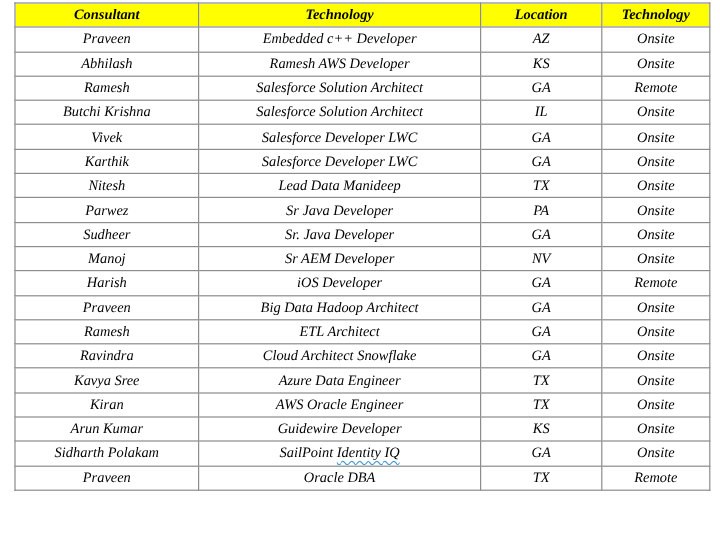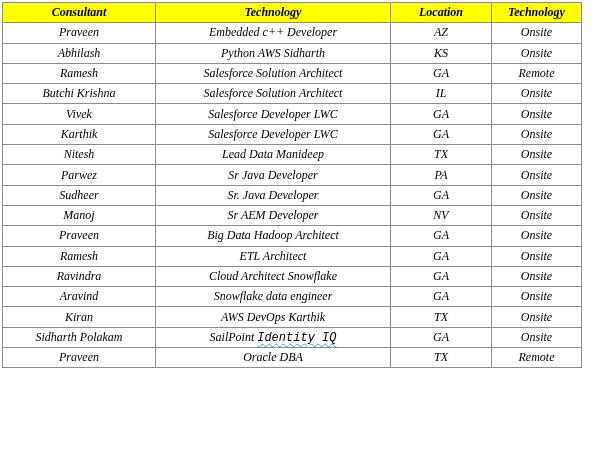--- a/index.html
+++ b/index.html
@@ -11,21 +11,21 @@
     overflow: hidden;
   }
   .doc-canvas {
     position: relative;
     width: 600px;
     height: 450px;
     font-family: "Liberation Serif", "DejaVu Serif", serif;
   }
   table.consultants {
     position: absolute;
-    left: 2px;
+    left: 12px;
     top: 2px;
     border-collapse: collapse;
     table-layout: fixed;
     width: 579px;
   }
   table.consultants th,
   table.consultants td {
     border: 1px solid var(--border-color, #8C8C8C);
     height: 19.3px;
     padding: 0 2px;
@@ -40,21 +40,20 @@
   table.consultants th {
     background: var(--header-bg, #FFFF00);
     font-weight: bold;
   }
   .squiggle {
     text-decoration: underline;
     text-decoration-style: wavy;
     text-decoration-color: var(--squiggle-color, #4A9BD5);
     text-decoration-thickness: 1px;
     text-underline-offset: 2px;
-    font-family: Liberation Mono, monospace;
   }
 </style>
 </head>
 <body>
 
 <div class="doc-canvas">
   <table class="consultants">
     <colgroup>
       <col style="width:153px">
       <col style="width:235px">
@@ -71,21 +70,21 @@
     </thead>
     <tbody>
         <tr>
           <td>Praveen</td>
           <td>Embedded c++ Developer</td>
           <td>AZ</td>
           <td>Onsite</td>
         </tr>
         <tr>
           <td>Abhilash</td>
-          <td>Python AWS Sidharth</td>
+          <td>Ramesh AWS Developer</td>
           <td>KS</td>
           <td>Onsite</td>
         </tr>
         <tr>
           <td>Ramesh</td>
           <td>Salesforce Solution Architect</td>
           <td>GA</td>
           <td>Remote</td>
         </tr>
         <tr>
@@ -124,47 +123,59 @@
           <td>GA</td>
           <td>Onsite</td>
         </tr>
         <tr>
           <td>Manoj</td>
           <td>Sr AEM Developer</td>
           <td>NV</td>
           <td>Onsite</td>
         </tr>
         <tr>
+          <td>Harish</td>
+          <td>iOS Developer</td>
+          <td>GA</td>
+          <td>Remote</td>
+        </tr>
+        <tr>
           <td>Praveen</td>
           <td>Big Data Hadoop Architect</td>
           <td>GA</td>
           <td>Onsite</td>
         </tr>
         <tr>
           <td>Ramesh</td>
           <td>ETL Architect</td>
           <td>GA</td>
           <td>Onsite</td>
         </tr>
         <tr>
           <td>Ravindra</td>
           <td>Cloud Architect Snowflake</td>
           <td>GA</td>
           <td>Onsite</td>
         </tr>
         <tr>
-          <td>Aravind</td>
-          <td>Snowflake data engineer</td>
-          <td>GA</td>
+          <td>Kavya Sree</td>
+          <td>Azure Data Engineer</td>
+          <td>TX</td>
           <td>Onsite</td>
         </tr>
         <tr>
           <td>Kiran</td>
-          <td>AWS DevOps Karthik</td>
+          <td>AWS Oracle Engineer</td>
           <td>TX</td>
+          <td>Onsite</td>
+        </tr>
+        <tr>
+          <td>Arun Kumar</td>
+          <td>Guidewire Developer</td>
+          <td>KS</td>
           <td>Onsite</td>
         </tr>
         <tr>
           <td>Sidharth Polakam</td>
           <td><span>SailPoint </span><span class="squiggle">Identity IQ</span></td>
           <td>GA</td>
           <td>Onsite</td>
         </tr>
         <tr>
           <td>Praveen</td>

